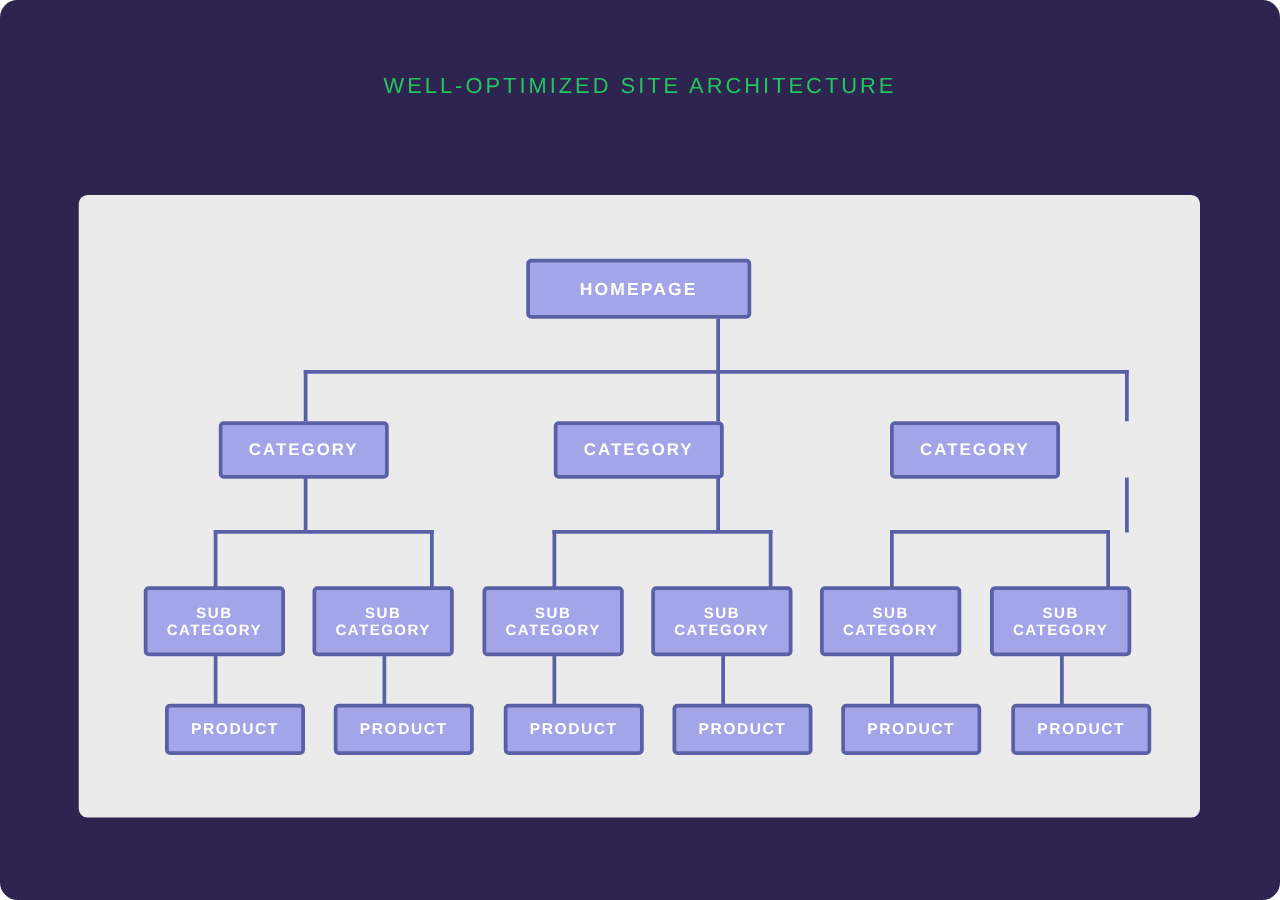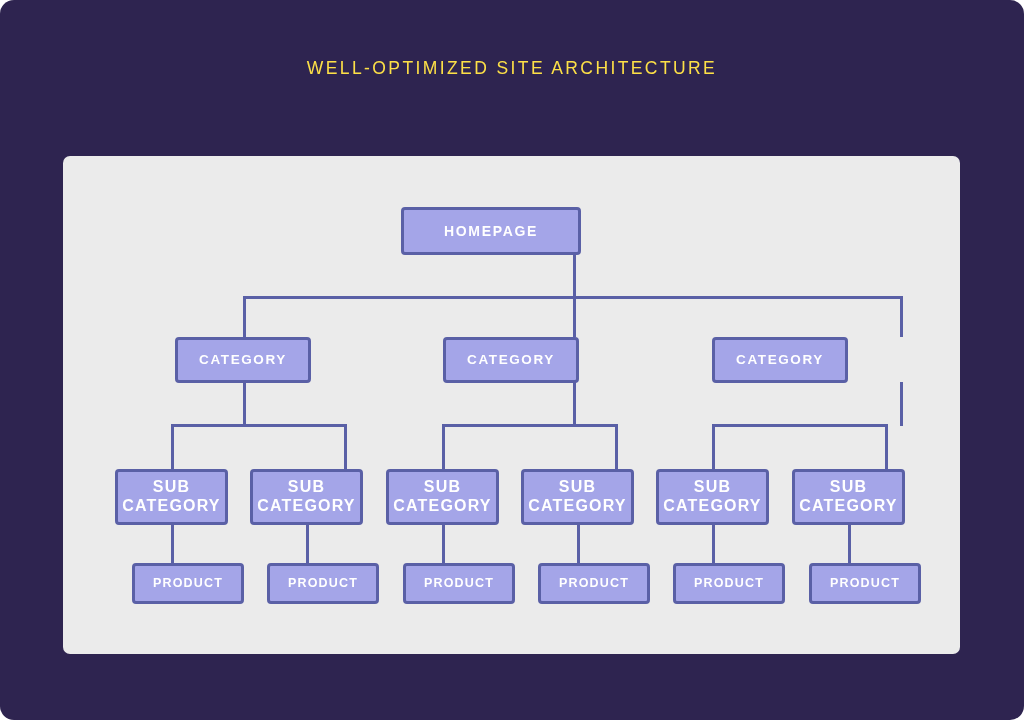--- a/index.html
+++ b/index.html
@@ -25,21 +25,21 @@
     box-sizing: border-box;
   }
 
   
   #diagram-title {
     position: absolute;
     left: 0;
     top: 58px;
     width: 1024px;
     text-align: center;
-    color: #fde047;
+    color: #22c55e;
     font-size: 17.5px;
     font-weight: 500;
     letter-spacing: 2.4px;
     font-family: "Liberation Sans", sans-serif;
     white-space: nowrap;
   }
 
   
   #chart-panel {
     position: absolute;
@@ -65,21 +65,21 @@
     display: flex;
     align-items: center;
     justify-content: center;
     text-align: center;
     line-height: 1.18;
     z-index: 3;
     user-select: none;
   }
   .node.level-home   { font-size: 14px; letter-spacing: 1.7px; }
   .node.level-cat    { font-size: 13.5px; letter-spacing: 1.6px; }
-  .node.level-sub    { font-size: 16px; letter-spacing: 1.2px; text-align: center; }
+  .node.level-sub    { font-size: 12px; letter-spacing: 1.2px; text-align: center; }
   .node.level-prod   { font-size: 12.5px; letter-spacing: 1.2px; margin-left: 16px; }
   .node .label-line  { display: block; }
 
   
   .conn {
     position: absolute;
     background: #5A60A6;
     z-index: 1;
   }
   .conn.v { width: 3px; }
@@ -117,21 +117,21 @@
     <div class="conn v" style="left:649px; top:268px; height:46px;"></div>
     <div class="conn v" style="left:822px; top:268px; height:46px;"></div>
 
     <div class="conn v" style="left:108px; top:368px; height:40px;"></div>
     <div class="conn v" style="left:243px; top:368px; height:40px;"></div>
     <div class="conn v" style="left:379px; top:368px; height:40px;"></div>
     <div class="conn v" style="left:514px; top:368px; height:40px;"></div>
     <div class="conn v" style="left:649px; top:368px; height:40px;"></div>
     <div class="conn v" style="left:785px; top:368px; height:40px;"></div>
 
-    <div class="node level-home" style="left:338px; top:51px; width:180px; height:48px;">
+    <div class="node level-home" style="left:358px; top:51px; width:180px; height:48px;">
       <span class="label-line">HOMEPAGE</span>
     </div>
 
     <div class="node level-cat" style="left:112px; top:181px; width:136px; height:46px;">
       <span class="label-line">CATEGORY</span>
     </div>
     <div class="node level-cat" style="left:380px; top:181px; width:136px; height:46px;">
       <span class="label-line">CATEGORY</span>
     </div>
     <div class="node level-cat" style="left:649px; top:181px; width:136px; height:46px;">

